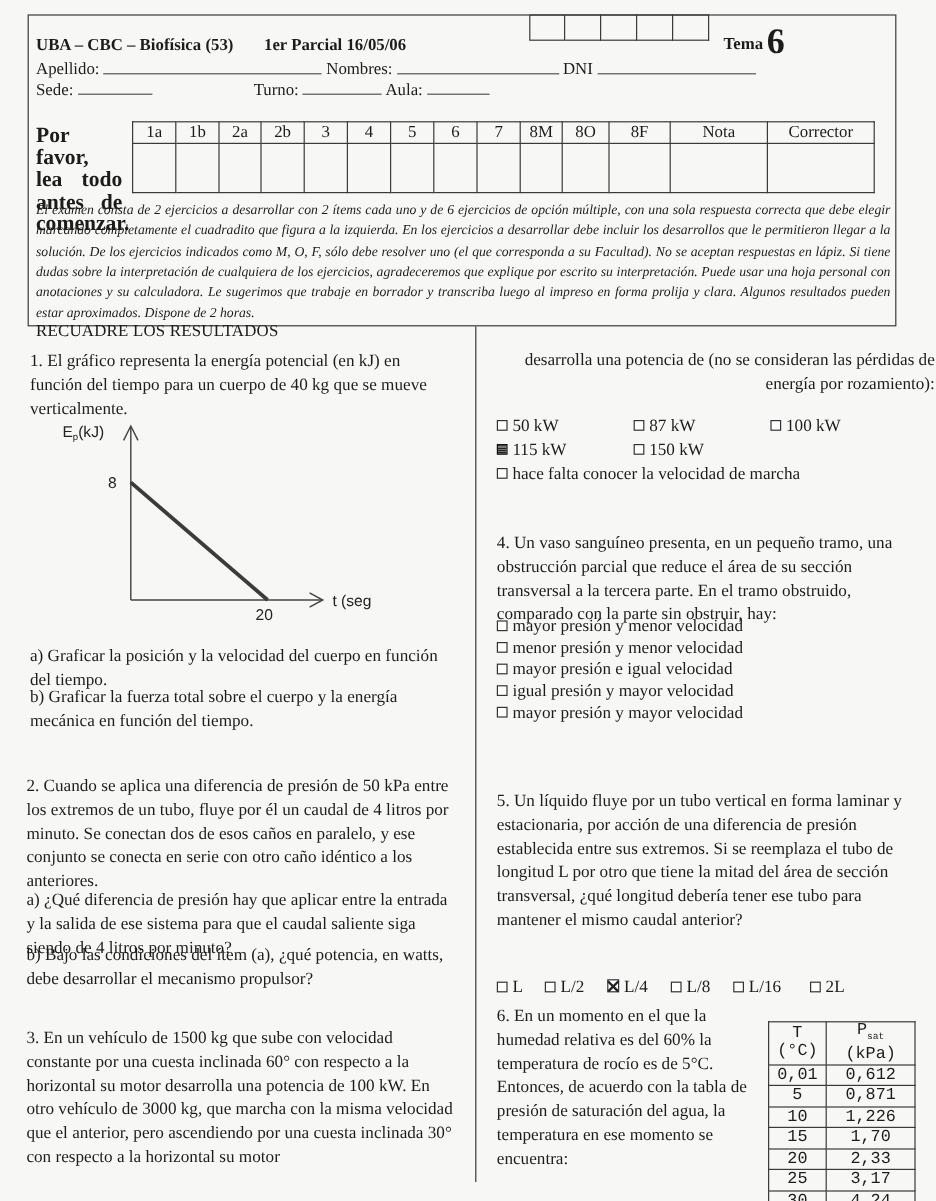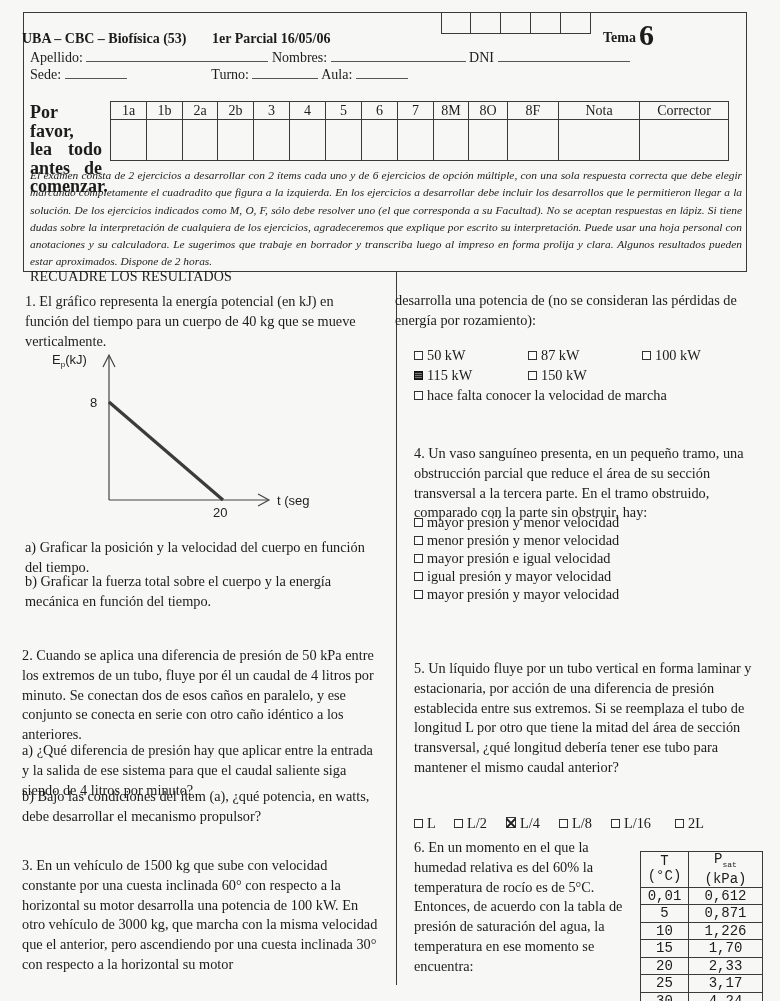--- a/index.html
+++ b/index.html
@@ -14,21 +14,21 @@
   .header-box {
     left: 23px; top: 12px; width: 724px; height: 260px;
     border: 1px solid #3a3a3a; box-sizing: border-box;
   }
   .id-boxes { left: 441px; top: 12px; display: flex; }
   .id-boxes .idb { width: 22px; height: 22px; border: 1px solid #3a3a3a; border-left: none; box-sizing: border-box; }
   .id-boxes .idb:first-child { border-left: 1px solid #3a3a3a; }
   .id-boxes .idb.w30 { width: 30px; }
   .tema { left: 603px; top: 18px; font-size: 14px; font-weight: bold; }
   .tema .num { font-size: 30px; font-weight: bold; vertical-align: -3px; margin-left: 3px; }
-  .title-line { left: 22px; top: 31px; font-size: 14px; font-weight: bold; }
+  .title-line { left: 30px; top: 31px; font-size: 14px; font-weight: bold; }
   .title-line .parcial { margin-left: 22px; }
   .field-row { font-size: 14px; }
   .blank { display: inline-block; border-bottom: 1px solid #555; height: 12px; vertical-align: baseline; }
 
   .please { left: 30px; top: 103px; width: 72px; font-size: 18px; font-weight: bold; line-height: 18.5px; text-align: justify; text-align-last: justify; }
   .please .last { text-align-last: left; }
 
   table.grades {
     position: absolute; left: 110px; top: 101px; border-collapse: collapse;
     font-size: 14px; font-family: "Liberation Serif", serif;
@@ -185,21 +185,21 @@
 
 <div class="abs qtext" style="left:25px; top:538px; width:350px;">a) Graficar la posición y la velocidad del cuerpo en función del tiempo.</div>
 <div class="abs qtext" style="left:25px; top:572px; width:350px;">b) Graficar la fuerza total sobre el cuerpo y la energía mecánica en función del tiempo.</div>
 
 <div class="abs qtext" style="left:22px; top:646px; width:355px;">2. Cuando se aplica una diferencia de presión de 50 kPa entre los extremos de un tubo, fluye por él un caudal de 4 litros por minuto. Se conectan dos de esos caños en paralelo, y ese conjunto se conecta en serie con otro caño idéntico a los anteriores.</div>
 <div class="abs qtext" style="left:22px; top:741px; width:355px;">a) ¿Qué diferencia de presión hay que aplicar entre la entrada y la salida de ese sistema para que el caudal saliente siga siendo de 4 litros por minuto?</div>
 <div class="abs qtext" style="left:22px; top:787px; width:355px;">b) Bajo las condiciones del ítem (a), ¿qué potencia, en watts, debe desarrollar el mecanismo propulsor?</div>
 
 <div class="abs qtext" style="left:22px; top:856px; width:360px;">3. En un vehículo de 1500 kg que sube con velocidad constante por una cuesta inclinada 60° con respecto a la horizontal su motor desarrolla una potencia de 100 kW. En otro vehículo de 3000 kg, que marcha con la misma velocidad que el anterior, pero ascendiendo por una cuesta inclinada 30° con respecto a la horizontal su motor</div>
 
-<div class="abs qtext" style="left:395px; top:291px; width:355px;">desarrolla una potencia de (no se consideran las pérdidas de energía por rozamiento):</div>
+<div class="abs qtext" style="left:424px; top:291px; width:355px;text-align:right;">desarrolla una potencia de (no se consideran las pérdidas de energía por rozamiento):</div>
 
 <div class="abs qtext" style="left:414px; top:346px; width:360px;">
   <div>
     <span class="opt" style="width:114px;"><span class="cb"></span><span>50 kW</span></span><span class="opt" style="width:114px;"><span class="cb"></span><span>87 kW</span></span><span class="opt"><span class="cb"></span><span>100 kW</span></span>
   </div>
   <div>
     <span class="opt" style="width:114px;"><span class="cb filled"></span><span>115 kW</span></span><span class="opt"><span class="cb"></span><span>150 kW</span></span>
   </div>
   <div>
     <span class="opt"><span class="cb"></span><span>hace falta conocer la velocidad de marcha</span></span>

